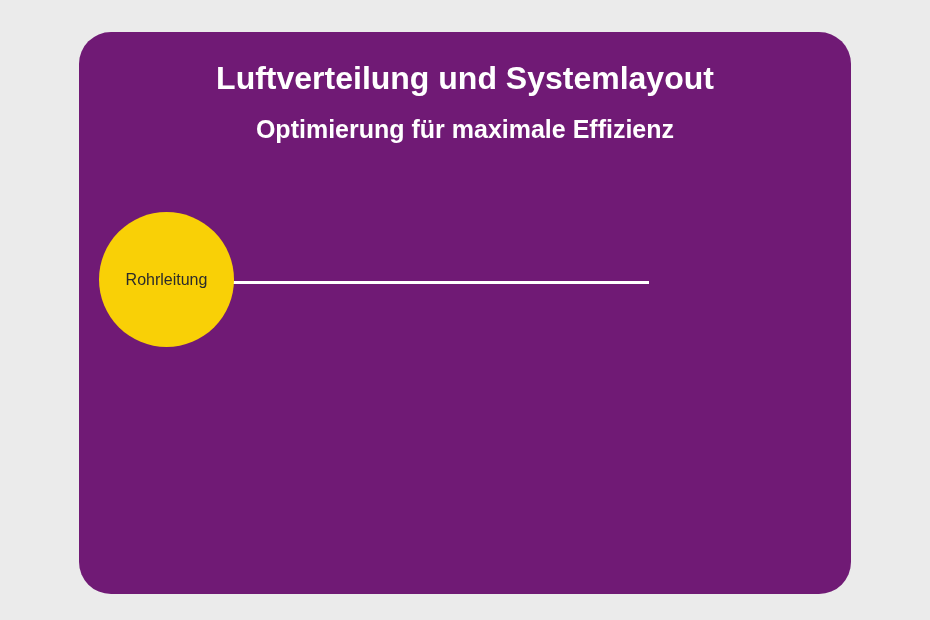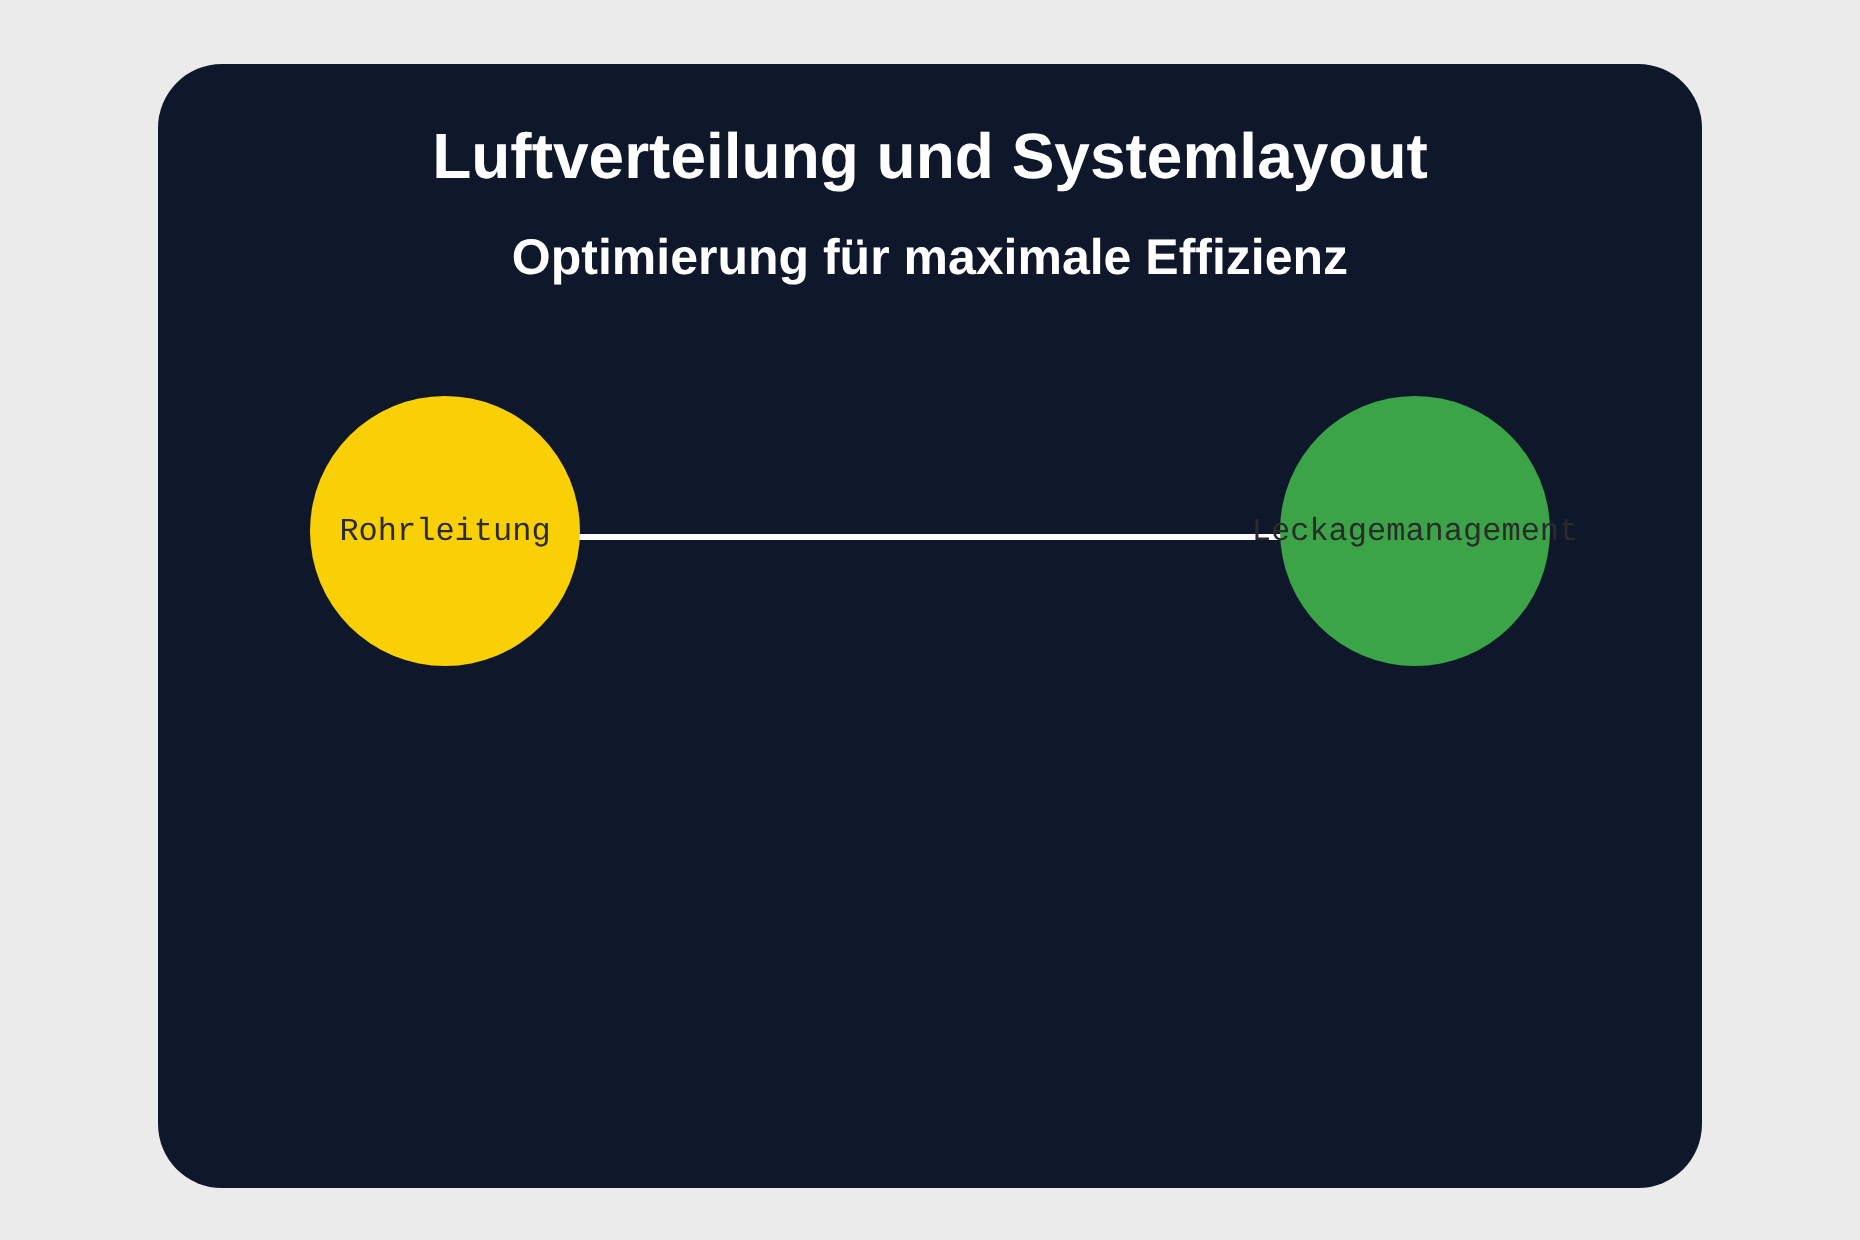--- a/index.html
+++ b/index.html
@@ -13,39 +13,38 @@
       background: #ebebeb;
       font-family: Arial, Helvetica, sans-serif;
       display: flex;
       align-items: flex-start;
       justify-content: center;
       padding-top: 32px;
     }
     .card {
       width: 772px;
       height: 562px;
-      background: #0f172a;
+      background: #701a75;
       border-radius: 32px;
       display: flex;
       flex-direction: column;
-      align-items: center;
       padding: 28px 20px 40px 20px;
       color: #fff;
     }
     .title {
       font-size: 32px;
       font-weight: 700;
       text-align: center;
       margin-bottom: 18px;
     }
     .subtitle {
       font-size: 25px;
       font-weight: 700;
       text-align: center;
-      margin-bottom: 54px;
+      margin-bottom: 68px;
     }
     .diagram {
       position: relative;
       width: 620px;
       height: 140px;
       margin-bottom: 90px;
     }
     .line {
       position: absolute;
       top: 69px;
@@ -55,21 +54,20 @@
       background: #fff;
     }
     .circles {
       position: absolute;
       top: 0;
       left: 0;
       right: 0;
       display: flex;
       justify-content: space-between;
       align-items: center;
-      font-family: Liberation Mono, monospace;
     }
     .circle {
       width: 135px;
       height: 135px;
       border-radius: 50%;
       display: flex;
       align-items: center;
       justify-content: center;
       position: relative;
     }
@@ -102,19 +100,16 @@
 <div class="card">
   <div class="title">Luftverteilung und Systemlayout</div>
   <div class="subtitle">Optimierung für maximale Effizienz</div>
 
   <div class="diagram">
     <div class="line"></div>
     <div class="circles">
       <div class="circle circle-yellow">
         <span class="circle-label">Rohrleitung</span>
       </div>
-      <div class="circle circle-green">
-        <span class="circle-label">Leckagemanagement</span>
-      </div>
     </div>
   </div>
 
 </div>
 
 </body></html>

